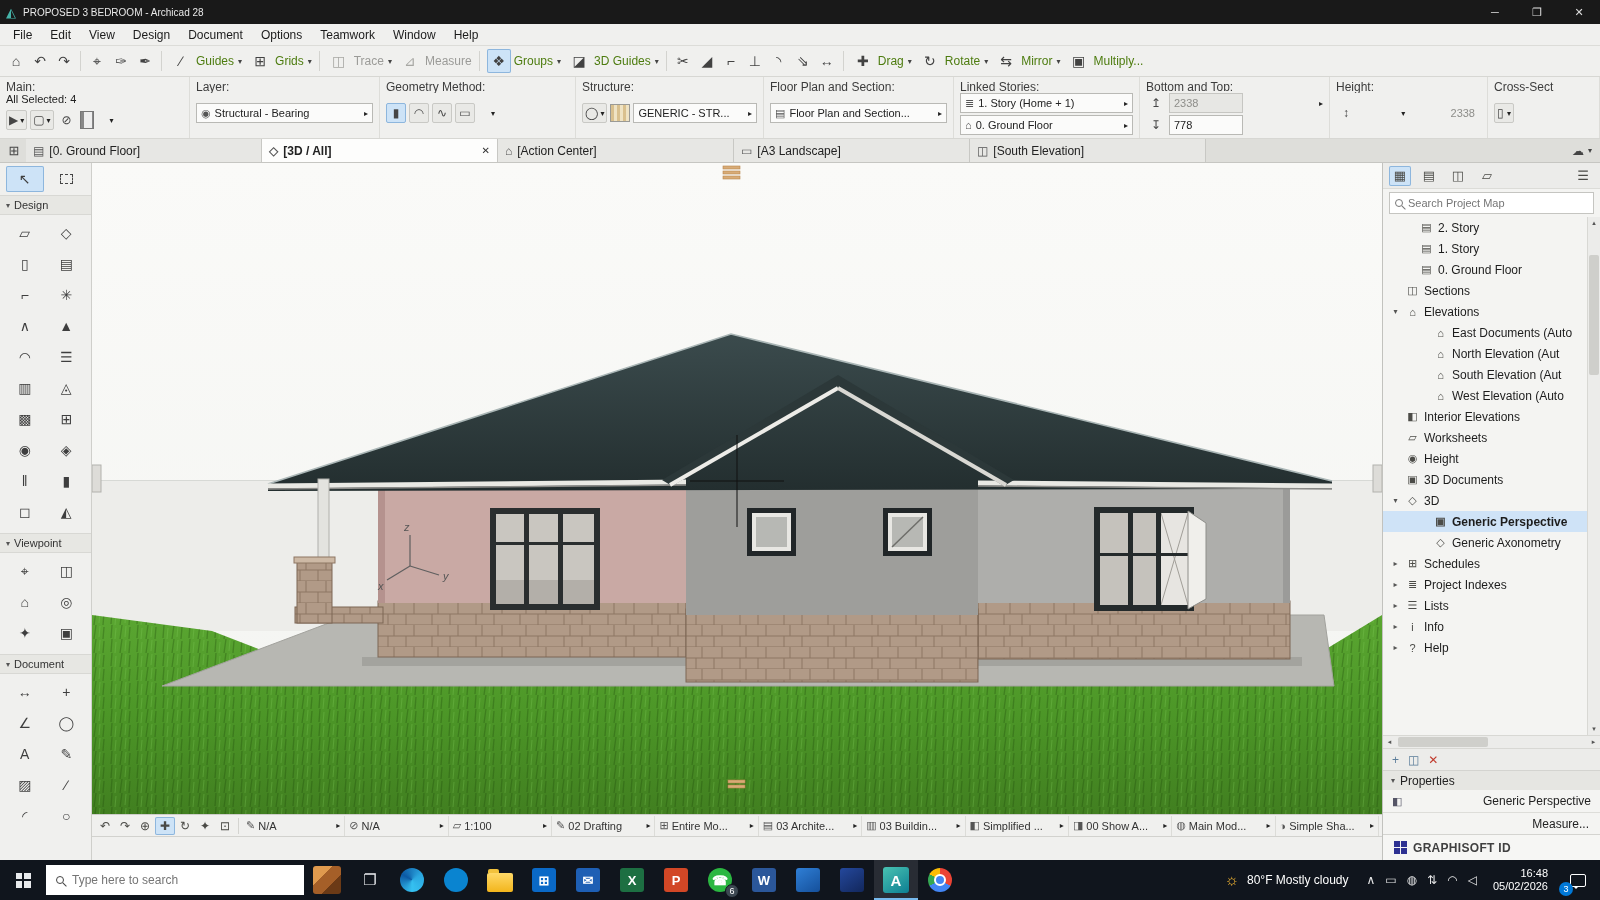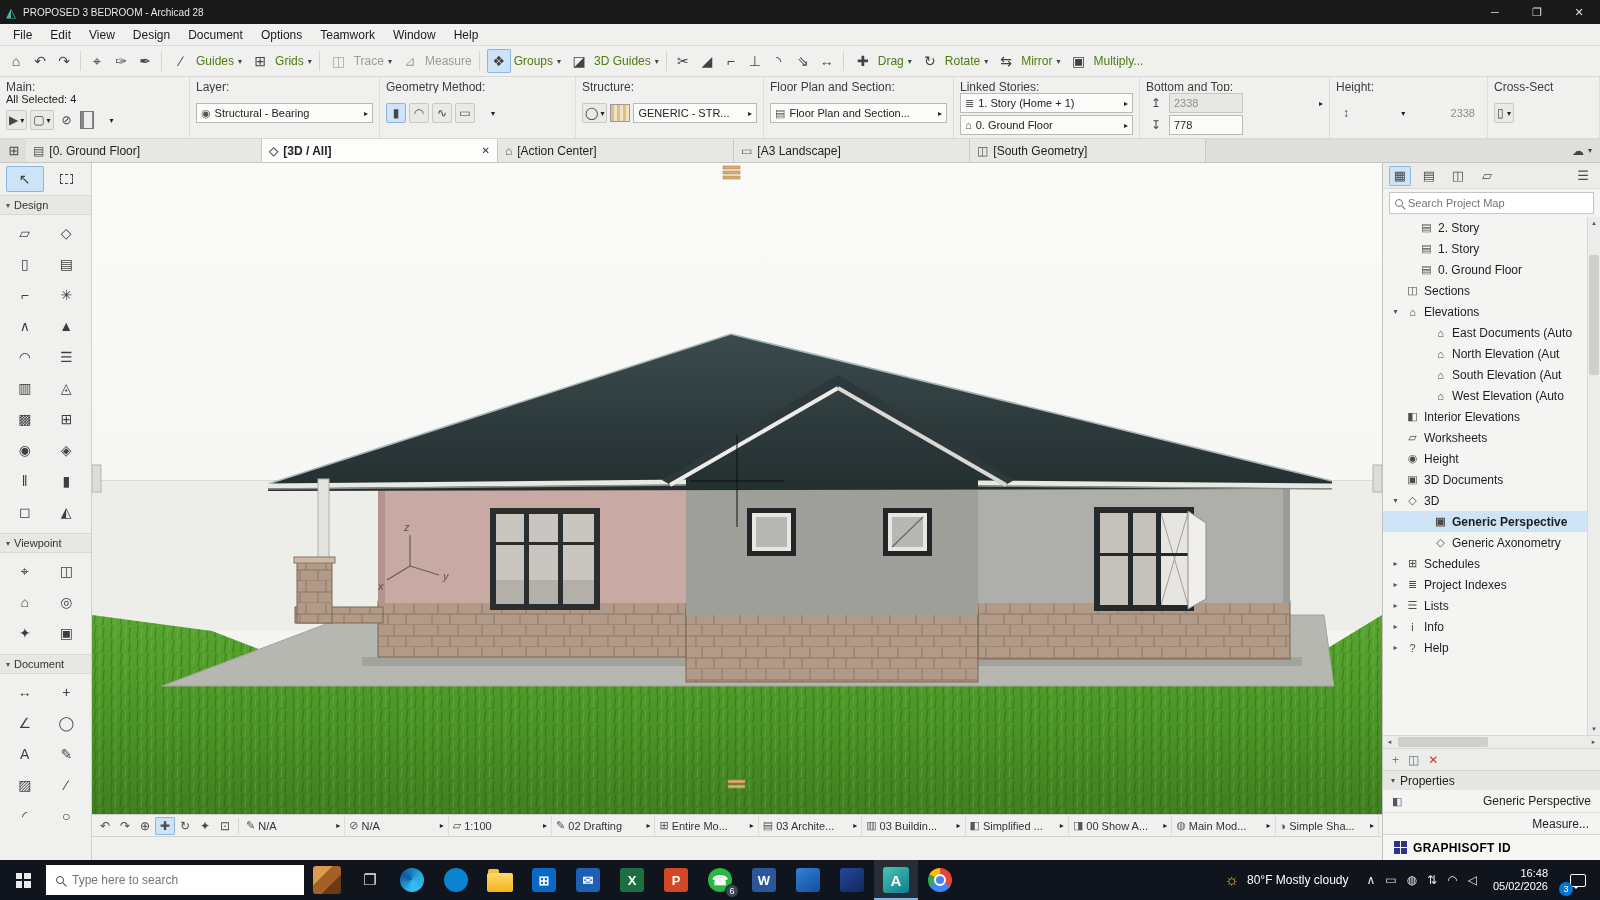--- a/index.html
+++ b/index.html
@@ -104,21 +104,21 @@
 .na.red{color:#c0392b}
 .props-h{height:20px;display:flex;align-items:center;gap:5px;padding:0 8px;font-size:12px;color:#222;background:#e6e6e2;border-top:1px solid #d4d4d0}
 .pchev{font-size:8px;color:#555}
 .props-v{height:22px;display:flex;align-items:center;padding:0 9px;font-size:12px;color:#222}
 .picon{color:#556;margin-right:6px;font-size:11px}
 .pval{margin-left:auto}
 .props-s{height:22px;display:flex;align-items:center;justify-content:flex-end;padding:0 11px;font-size:12px;color:#222;border-top:1px solid #ddddd9}
 .brand{height:26px;display:flex;align-items:center;gap:6px;padding:0 11px;border-top:1px solid #d4d4d0;background:#f6f6f4}
 .blogo{width:13px;height:13px;display:grid;grid-template-columns:1fr 1fr;grid-template-rows:1fr 1fr;gap:1px}
 .blogo span{background:#2e3192}
-.btext{font-weight:bold;font-size:12px;color:#000000;letter-spacing:.3px}
+.btext{font-weight:bold;font-size:12px;color:#404040;letter-spacing:.3px}
 
 .taskbar{position:absolute;left:0;bottom:0;width:1600px;height:40px;background:#10151d;display:flex;align-items:center;color:#fff}
 .tstart{width:46px;height:40px;display:flex;align-items:center;justify-content:center}
 .winlogo{width:15px;height:15px;display:grid;grid-template-columns:1fr 1fr;grid-template-rows:1fr 1fr;gap:2px}
 .winlogo span{background:#e8eaed}
 .tsearch{width:258px;height:30px;background:#fff;display:flex;align-items:center;gap:8px;padding:1px 10px;color:#555}
 .tsearch .mag{border-color:#444}.tsearch .mag::after{background:#444}
 .tsearch input{border:0;outline:0;font-size:12px;color:#333;flex:1;font-family:inherit;min-width:0}
 .tthumb{width:28px;height:28px;margin:0 9px;border-radius:3px;background:linear-gradient(135deg,#e09a4e 0 35%,#a55f28 35% 65%,#6b3a16 65%);flex:0 0 auto}
 .tvi{width:40px;height:40px;display:flex;align-items:center;justify-content:center;font-size:15px;color:#e8eaed}
@@ -372,21 +372,21 @@
     <div class="tab">
       <span class="tgi">⌂</span>
       <span>[Action Center]</span>
     </div>
     <div class="tab">
       <span class="tgi">▭</span>
       <span>[A3 Landscape]</span>
     </div>
     <div class="tab">
       <span class="tgi">◫</span>
-      <span>[South Geometry]</span>
+      <span>[South Elevation]</span>
     </div>
     <span class="tab-right">
       <span>☁</span>
       <span class="tcar">▾</span>
     </span>
   </div>
 
   <div class="bodyrow">
 
     <div class="toolbox">

